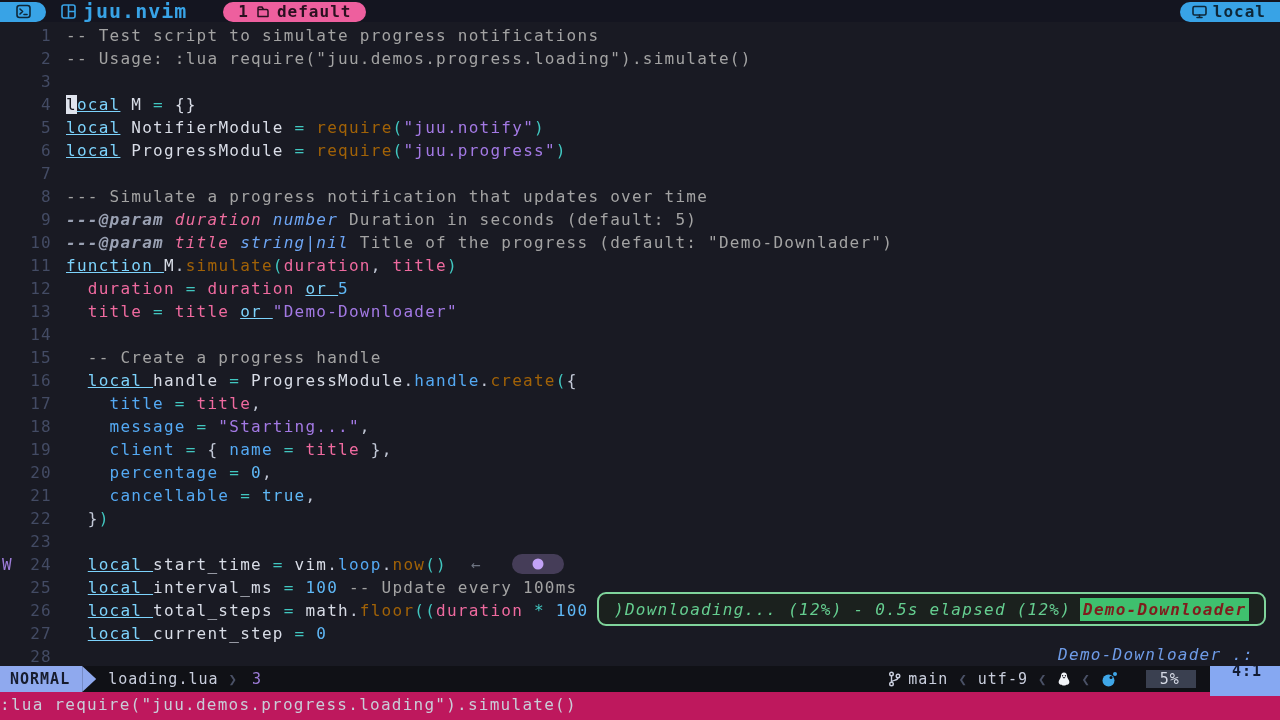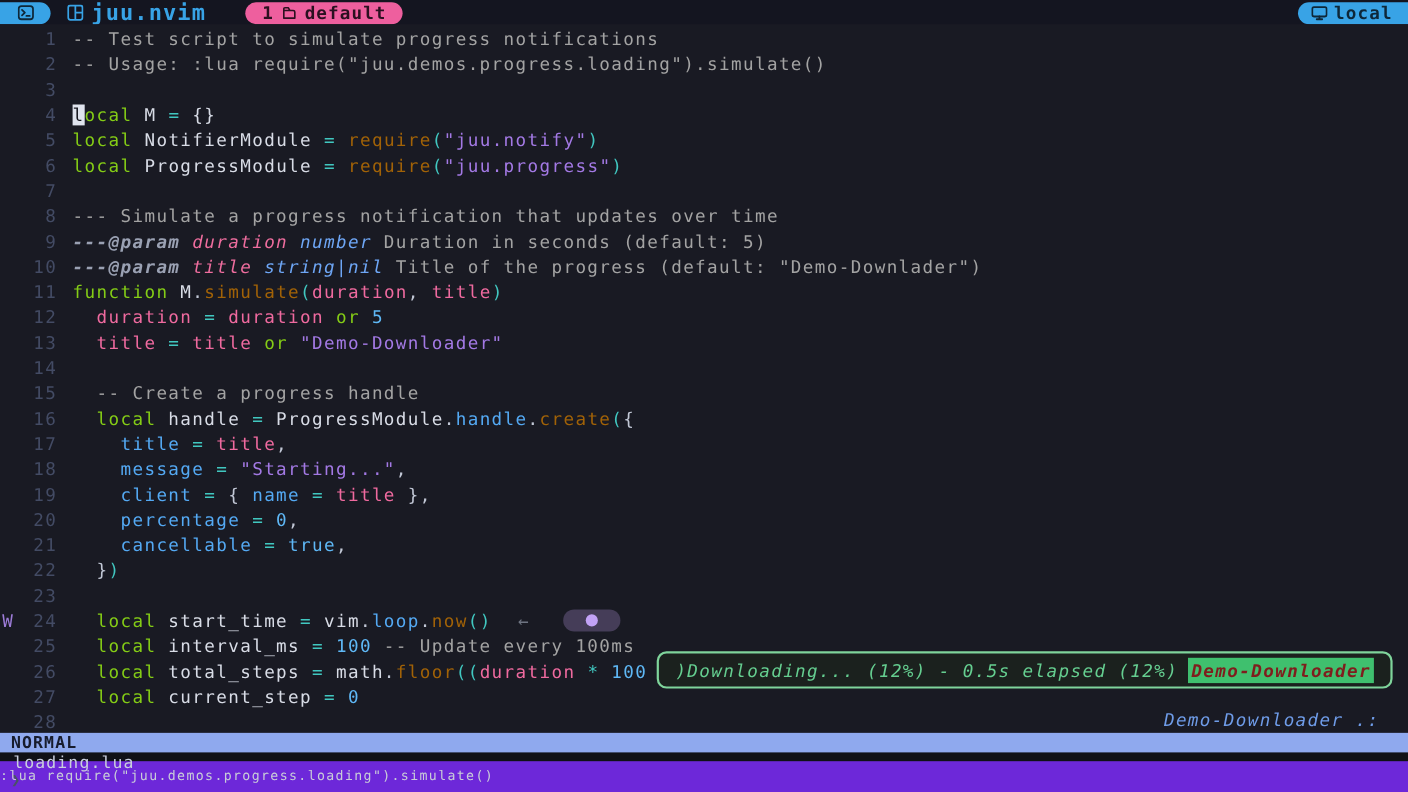--- a/index.html
+++ b/index.html
@@ -19,21 +19,21 @@
     border-radius:10px 0 0 10px; display:flex; align-items:center; gap:6px;
     padding:0 14px 0 12px; color:#0e2738; font-size:16px; font-weight:bold; letter-spacing:1px; }
 
   
   .editor { position:relative; height:644px; background:#191a23; padding-top:2px;
     font-size:16px; letter-spacing:1.25px; line-height:23px; }
   .cl { display:flex; height:23px; white-space:pre; }
   .sign { width:18px; color:#9d7cd8; text-align:left; padding-left:2px; }
   .lnum { width:34px; color:#434b64; text-align:right; }
   .ct { padding-left:14px; display:block; }
-  .tk-kw  { color:#84cc16; }
+  .tk-kw  { color:#7dd3fc;text-decoration:underline; }
   .tk-fld { color:#54a9f3; }
   .tk-id  { color:#d8dce6; }
   .tk-pl  { color:#c2c8d6; }
   .tk-op  { color:#41c7c0; }
   .tk-fn  { color:#a16207;text-align:center; }
   .tk-par { color:#ef6a9f; }
   .tk-str { color:#a379e4; }
   .tk-num { color:#5fb8f6; }
   .tk-cm  { color:#a3a3a3; }
   .tk-doc { color:#9aa1b3; font-style:italic; font-weight:bold; }
@@ -48,21 +48,21 @@
 
   .notif { position:absolute; left:597px; top:570px; height:34px; display:flex; align-items:center;
     border:2px solid #7fd49b; border-radius:9px; background:#1b211e; padding:0 15px;
     font-style:italic; color:#65ce90; white-space:pre; }
   .notif-chip { background:#3fc06e; color:#7f1d1d; font-weight:bold; margin-left:9px; padding:0 3px; }
   .notif-title { position:absolute; top:621px; right:26px; height:23px; line-height:23px;
     font-style:italic; color:#6f9ce8; white-space:pre; }
 
   
   .statusline { height:26px; background:#101116; display:flex; align-items:stretch;
-    font-size:15px; letter-spacing:1px;flex-direction:column; }
+    font-size:15px; letter-spacing:1px; }
   .mode-seg { background:#8fa9ee; color:#171c2e; font-weight:bold;
     display:flex; align-items:center; padding:0 12px 0 10px; }
   .mode-arrow { width:14px; background:#8fa9ee;
     clip-path:polygon(0 0, 100% 50%, 0 100%); }
   .st-file { color:#c9cedd; margin-left:12px; display:flex; align-items:center; }
   .st-sep { color:#4a5166; margin:0 10px; display:flex; align-items:center; font-size:14px; }
   .st-num3 { color:#9d7cd8; display:flex; align-items:center; margin-left:4px; }
   .st-right { margin-left:auto; display:flex; align-items:center; color:#c9cedd; }
   .st-item { display:flex; align-items:center; gap:7px; }
   .pl-arrow-gray { width:14px; background:#101116; position:relative; }
@@ -70,21 +70,21 @@
     clip-path:polygon(100% 0, 0 50%, 100% 100%); }
   .seg-gray { background:#3a4050; color:#d4d8e4; display:flex; align-items:center;
     padding:0 16px 0 14px; }
   .pl-arrow-blue { width:14px; background:#3a4050; position:relative; }
   .pl-arrow-blue::after { content:""; position:absolute; inset:0; background:#86a8f2;
     clip-path:polygon(100% 0, 0 50%, 100% 100%); }
   .seg-blue { background:#86a8f2; color:#131c33; font-weight:bold; display:flex;
     align-items:center; padding:0 18px 16px 22px; }
 
   
-  .cmdline { height:28px; background:#6d28d9; color:#c9cdd8; font-size:12px;
+  .cmdline { height:28px; background:#be185d; color:#c9cdd8; font-size:16px;
     letter-spacing:1.25px; line-height:26px; white-space:pre; }
 
   svg { display:block; }
 </style>
 </head>
 <body>
 
 <div class="tabline">
   <div class="pill-term">
     <span>

